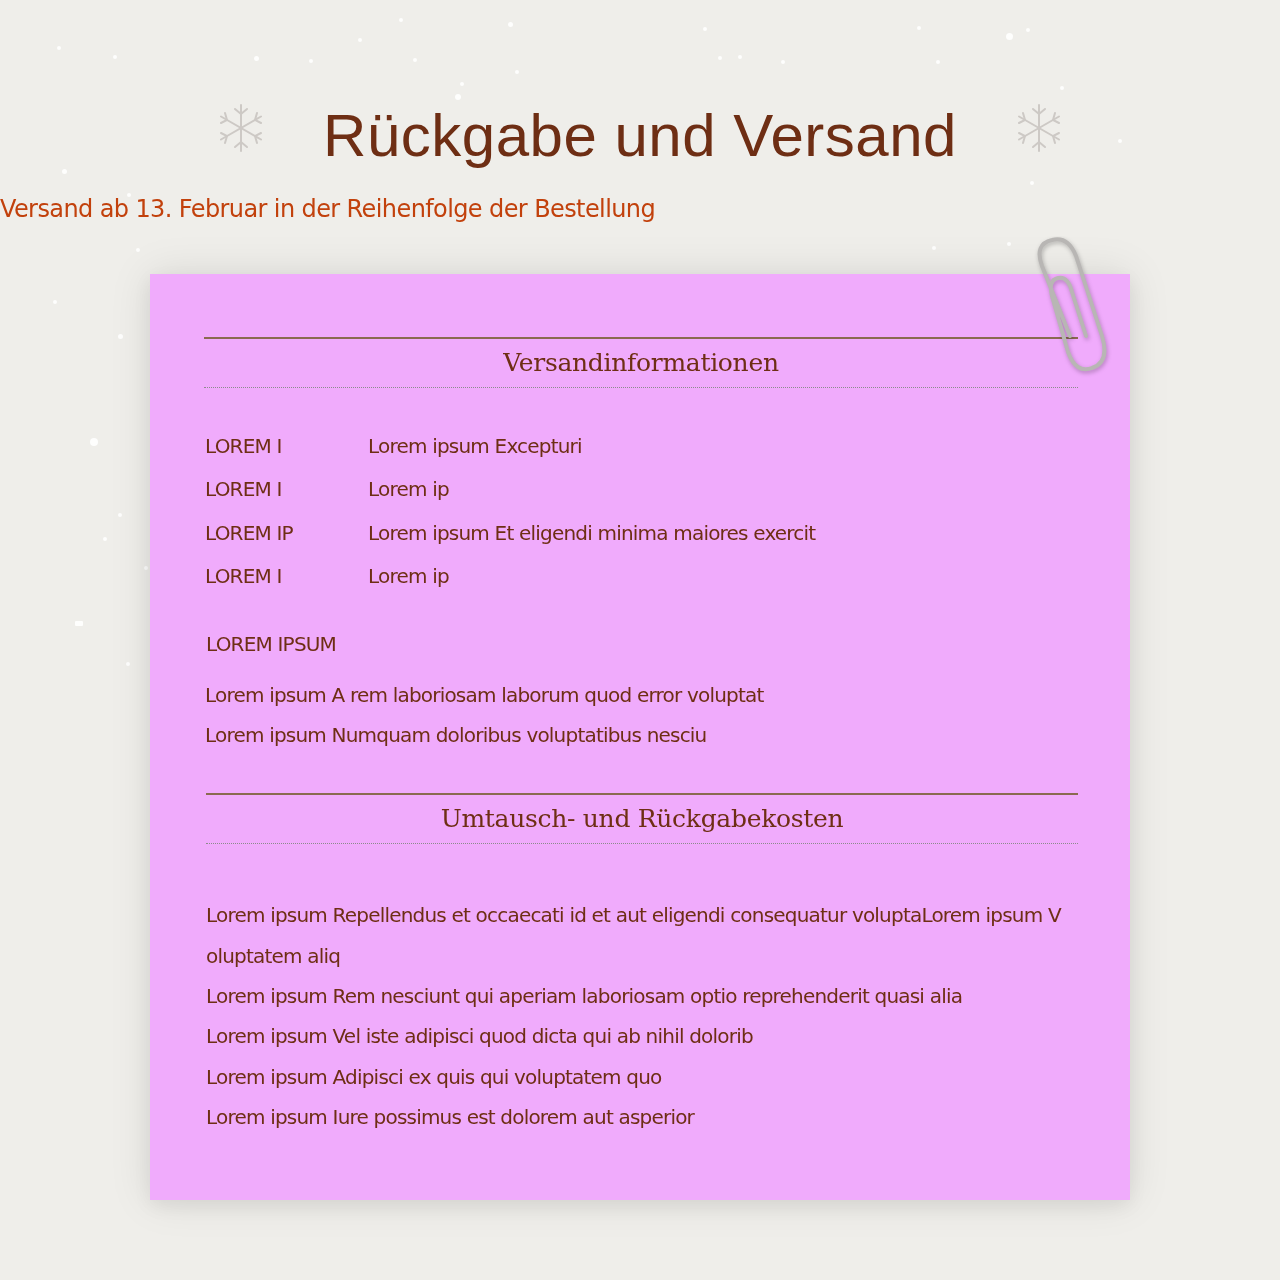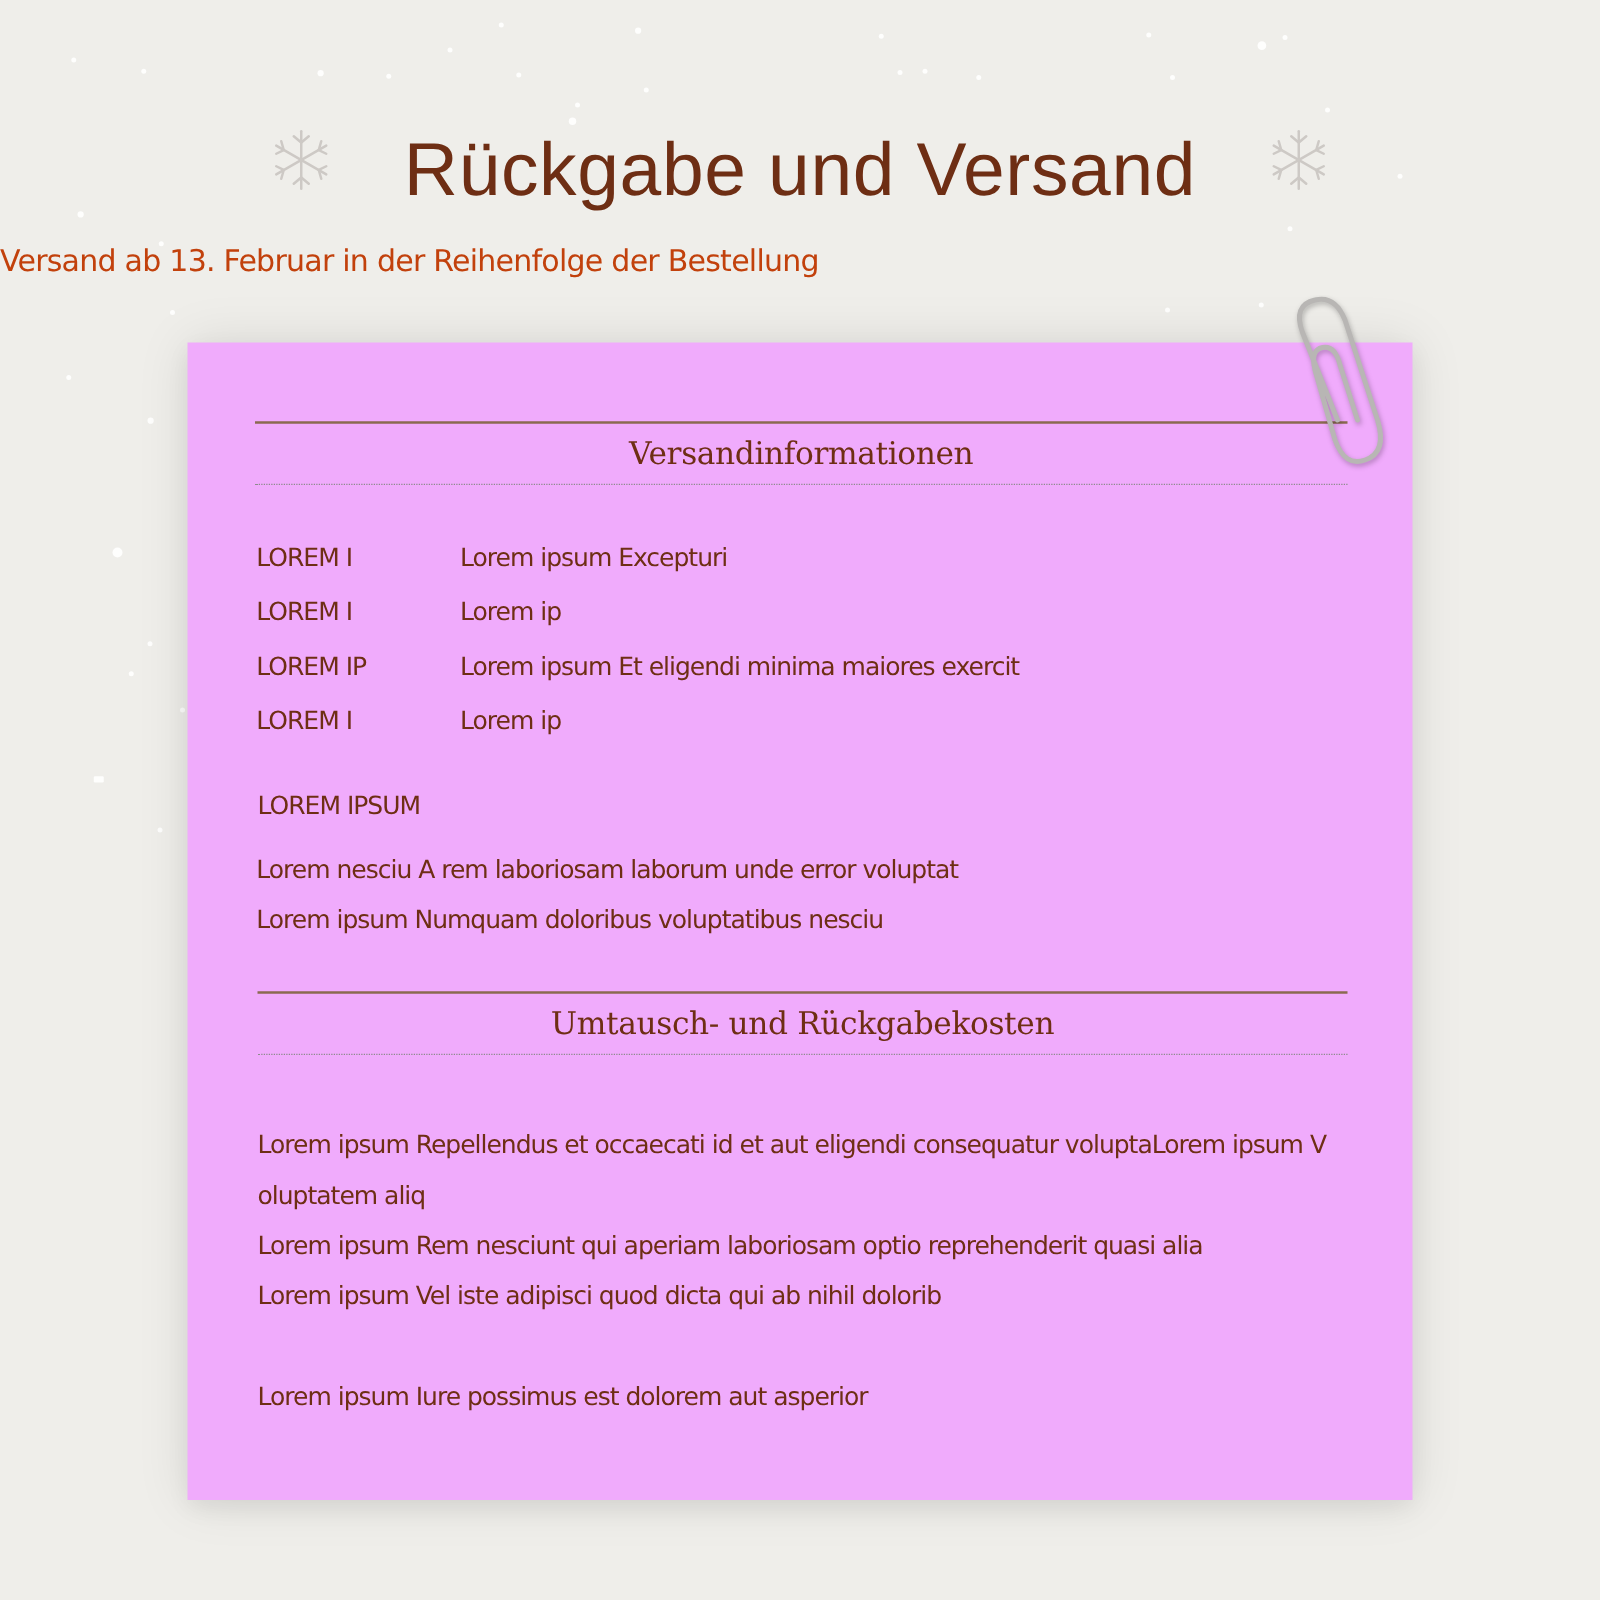--- a/index.html
+++ b/index.html
@@ -133,33 +133,34 @@
   <div class="kv-row" style="top:247px">
     <span class="kv-key">LOREM IP</span>
     <span class="kv-val">Lorem ipsum Et eligendi minima maiores exercit</span>
   </div>
   <div class="kv-row" style="top:290px">
     <span class="kv-key">LOREM I</span>
     <span class="kv-val">Lorem ip</span>
   </div>
 
   <div class="text-line" style="top:358px;left:56px">LOREM IPSUM</div>
-  <div class="text-line" style="top:409px">Lorem nesciu A rem laboriosam laborum unde error voluptat</div>
+  <div class="text-line" style="top:409px">Lorem ipsum A rem laboriosam laborum quod error voluptat</div>
   <div class="text-line" style="top:449px">Lorem ipsum Numquam doloribus voluptatibus nesciu</div>
 
   <div class="section-head" style="top:519px;left:56px;width:872px">
     <div class="solid-line"></div>
     <div class="section-title">Umtausch- und Rückgabekosten</div>
     <div class="dotted-line"></div>
   </div>
 
   <div class="text-line" style="top:629px;left:56px">Lorem ipsum Repellendus et occaecati id et aut eligendi consequatur voluptaLorem ipsum V</div>
   <div class="text-line" style="top:670px;left:56px">oluptatem aliq</div>
   <div class="text-line" style="top:750px;left:56px">Lorem ipsum Vel iste adipisci quod dicta qui ab nihil dolorib</div>
   <div class="text-line" style="top:710px;left:56px">Lorem ipsum Rem nesciunt qui aperiam laboriosam optio reprehenderit quasi alia</div>
+  <div class="text-line" style="top:791px;left:56px">Lorem ipsum Adipisci ex quis qui voluptatem quo</div>
   <div class="text-line" style="top:831px;left:56px">Lorem ipsum Iure possimus est dolorem aut asperior</div>
 </div>
 
 <svg class="paperclip" viewBox="0 0 84 150">
   <g fill="none" stroke="#b8b6b4" stroke-width="4" stroke-linecap="round" filter="drop-shadow(1px 2px 2px rgba(0,0,0,0.25))">
     <path d="M40 100 L12 30 Q4 8 22 4 Q38 0 46 20 L72 100 Q80 126 62 132 Q46 138 38 116 L22 60 Q18 44 28 42 Q38 40 42 56 L56 100"></path>
   </g>
 </svg>
 
 </body></html>

